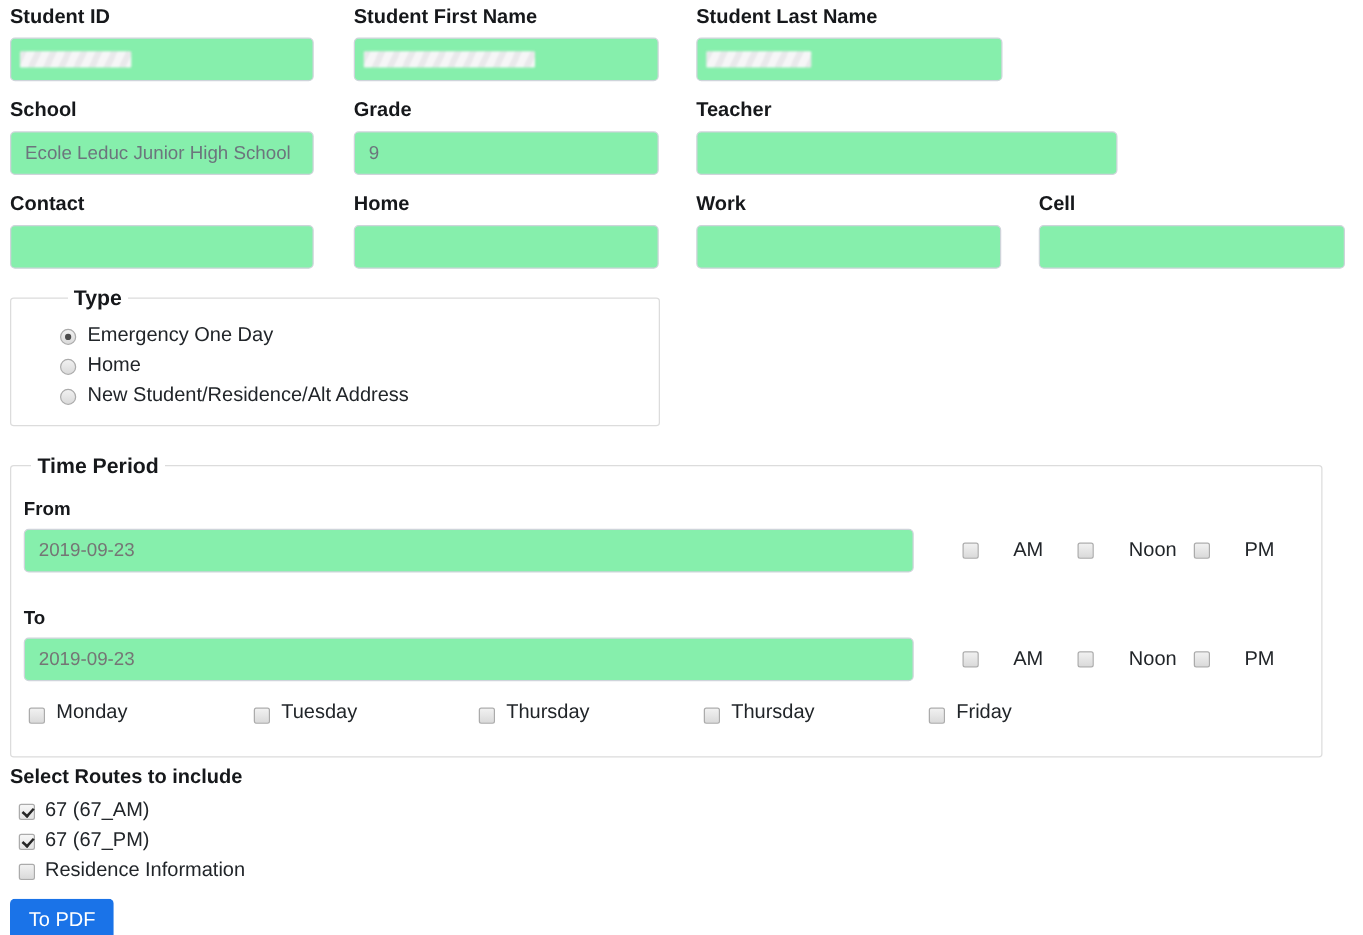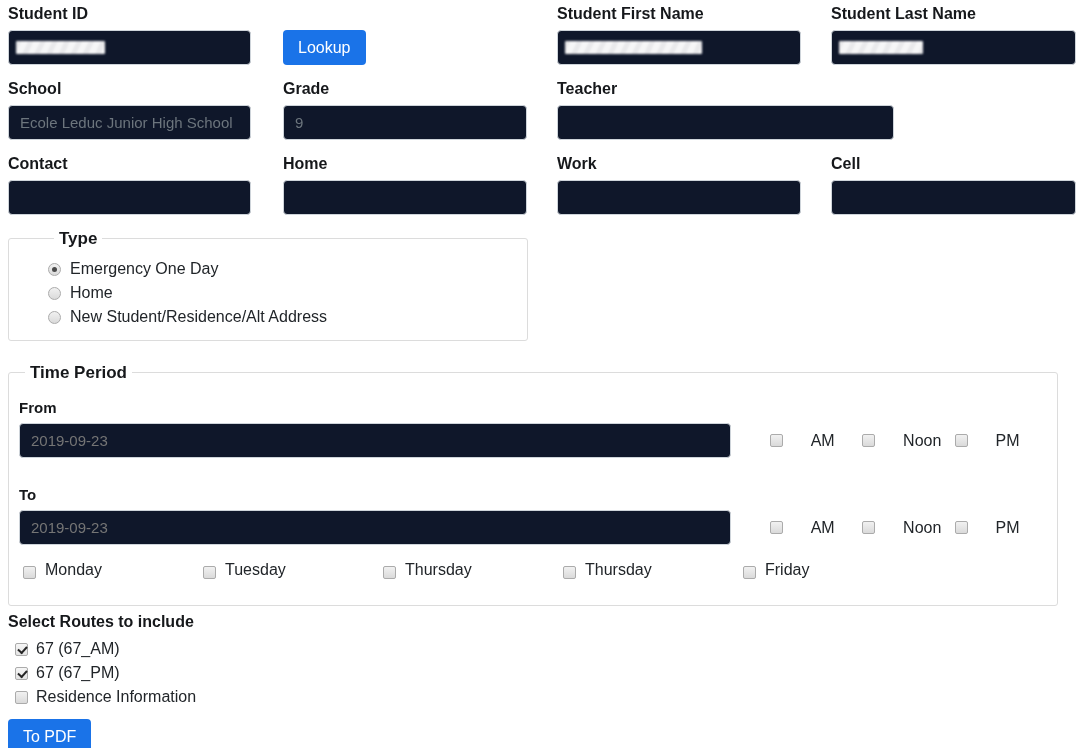--- a/index.html
+++ b/index.html
@@ -21,21 +21,21 @@
     white-space: nowrap;
   }
   .w243 { width: 243px; } .w244 { width: 244px; } .w245 { width: 245px; }
   .w274 { width: 274px; } .w337 { width: 337px; } .w147 { width: 147px; }
   .mr32 { margin-right: 32px; } .mr30 { margin-right: 30px; }
 
   .input-wrap { position: relative; }
   .form-input {
     display: block; width: 100%; height: 35px;
     padding: 6px 11px; font-size: 15px; line-height: 1.4;
-    color: #6c757d; background: #0f172a;
+    color: #6c757d; background: #86efac;
     border: 1px solid #ced4da; border-radius: 4px;
     font-family: inherit; outline: none;
   }
   .date-input { color: #757575; }
 
   
   .redact {
     position: absolute; top: 11px; left: 8px; height: 13px;
     background: repeating-linear-gradient(115deg,
       #e9e9eb 0px, #e9e9eb 5px, #f6f6f7 5px, #f6f6f7 11px);
@@ -120,23 +120,20 @@
 <div class="page">
 
   <div class="form-row">
     <div class="field w243 mr32">
       <label class="flabel">Student ID</label>
       <div class="input-wrap">
         <input type="text" class="form-input" value="" style="">
         <span class="redact rw89"></span>
       </div>
     </div>
-    <div class="lookup-cell w274">
-      <button class="btn">Lookup</button>
-    </div>
     <div class="field w244 mr30">
       <label class="flabel">Student First Name</label>
       <div class="input-wrap">
         <input type="text" class="form-input" value="" style="">
         <span class="redact rw137"></span>
       </div>
     </div>
     <div class="field w245">
       <label class="flabel">Student Last Name</label>
       <div class="input-wrap">

